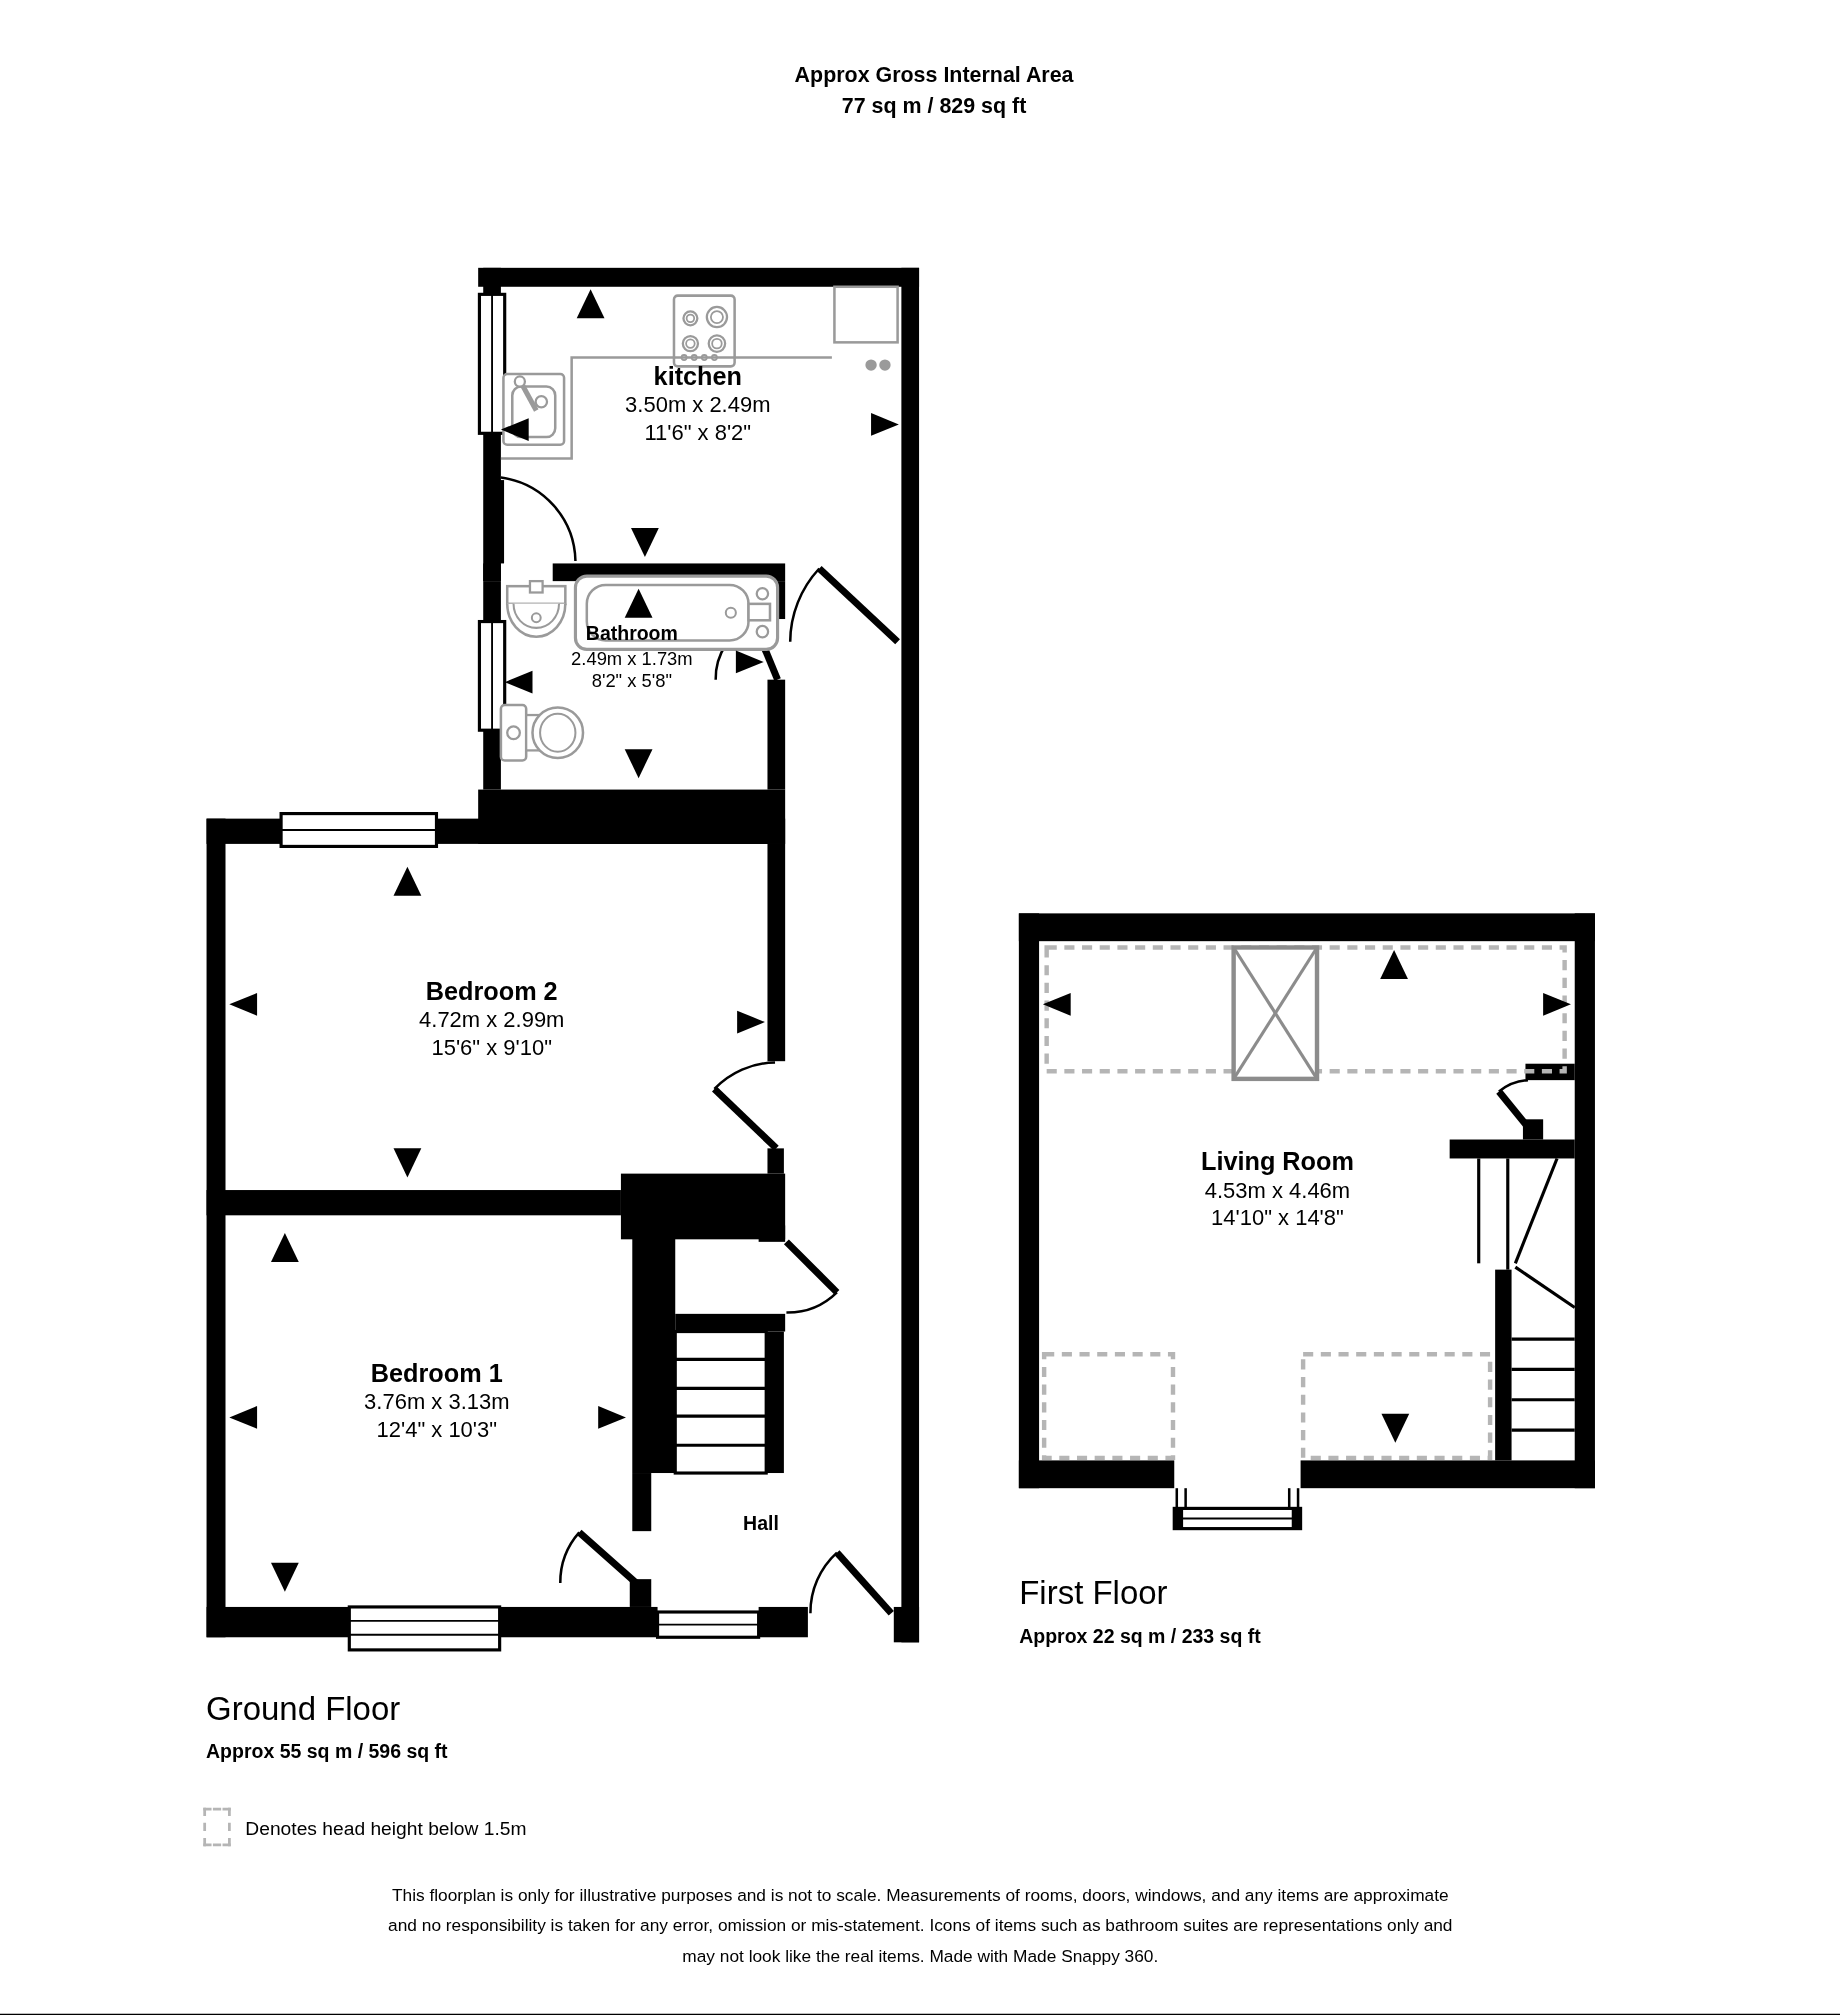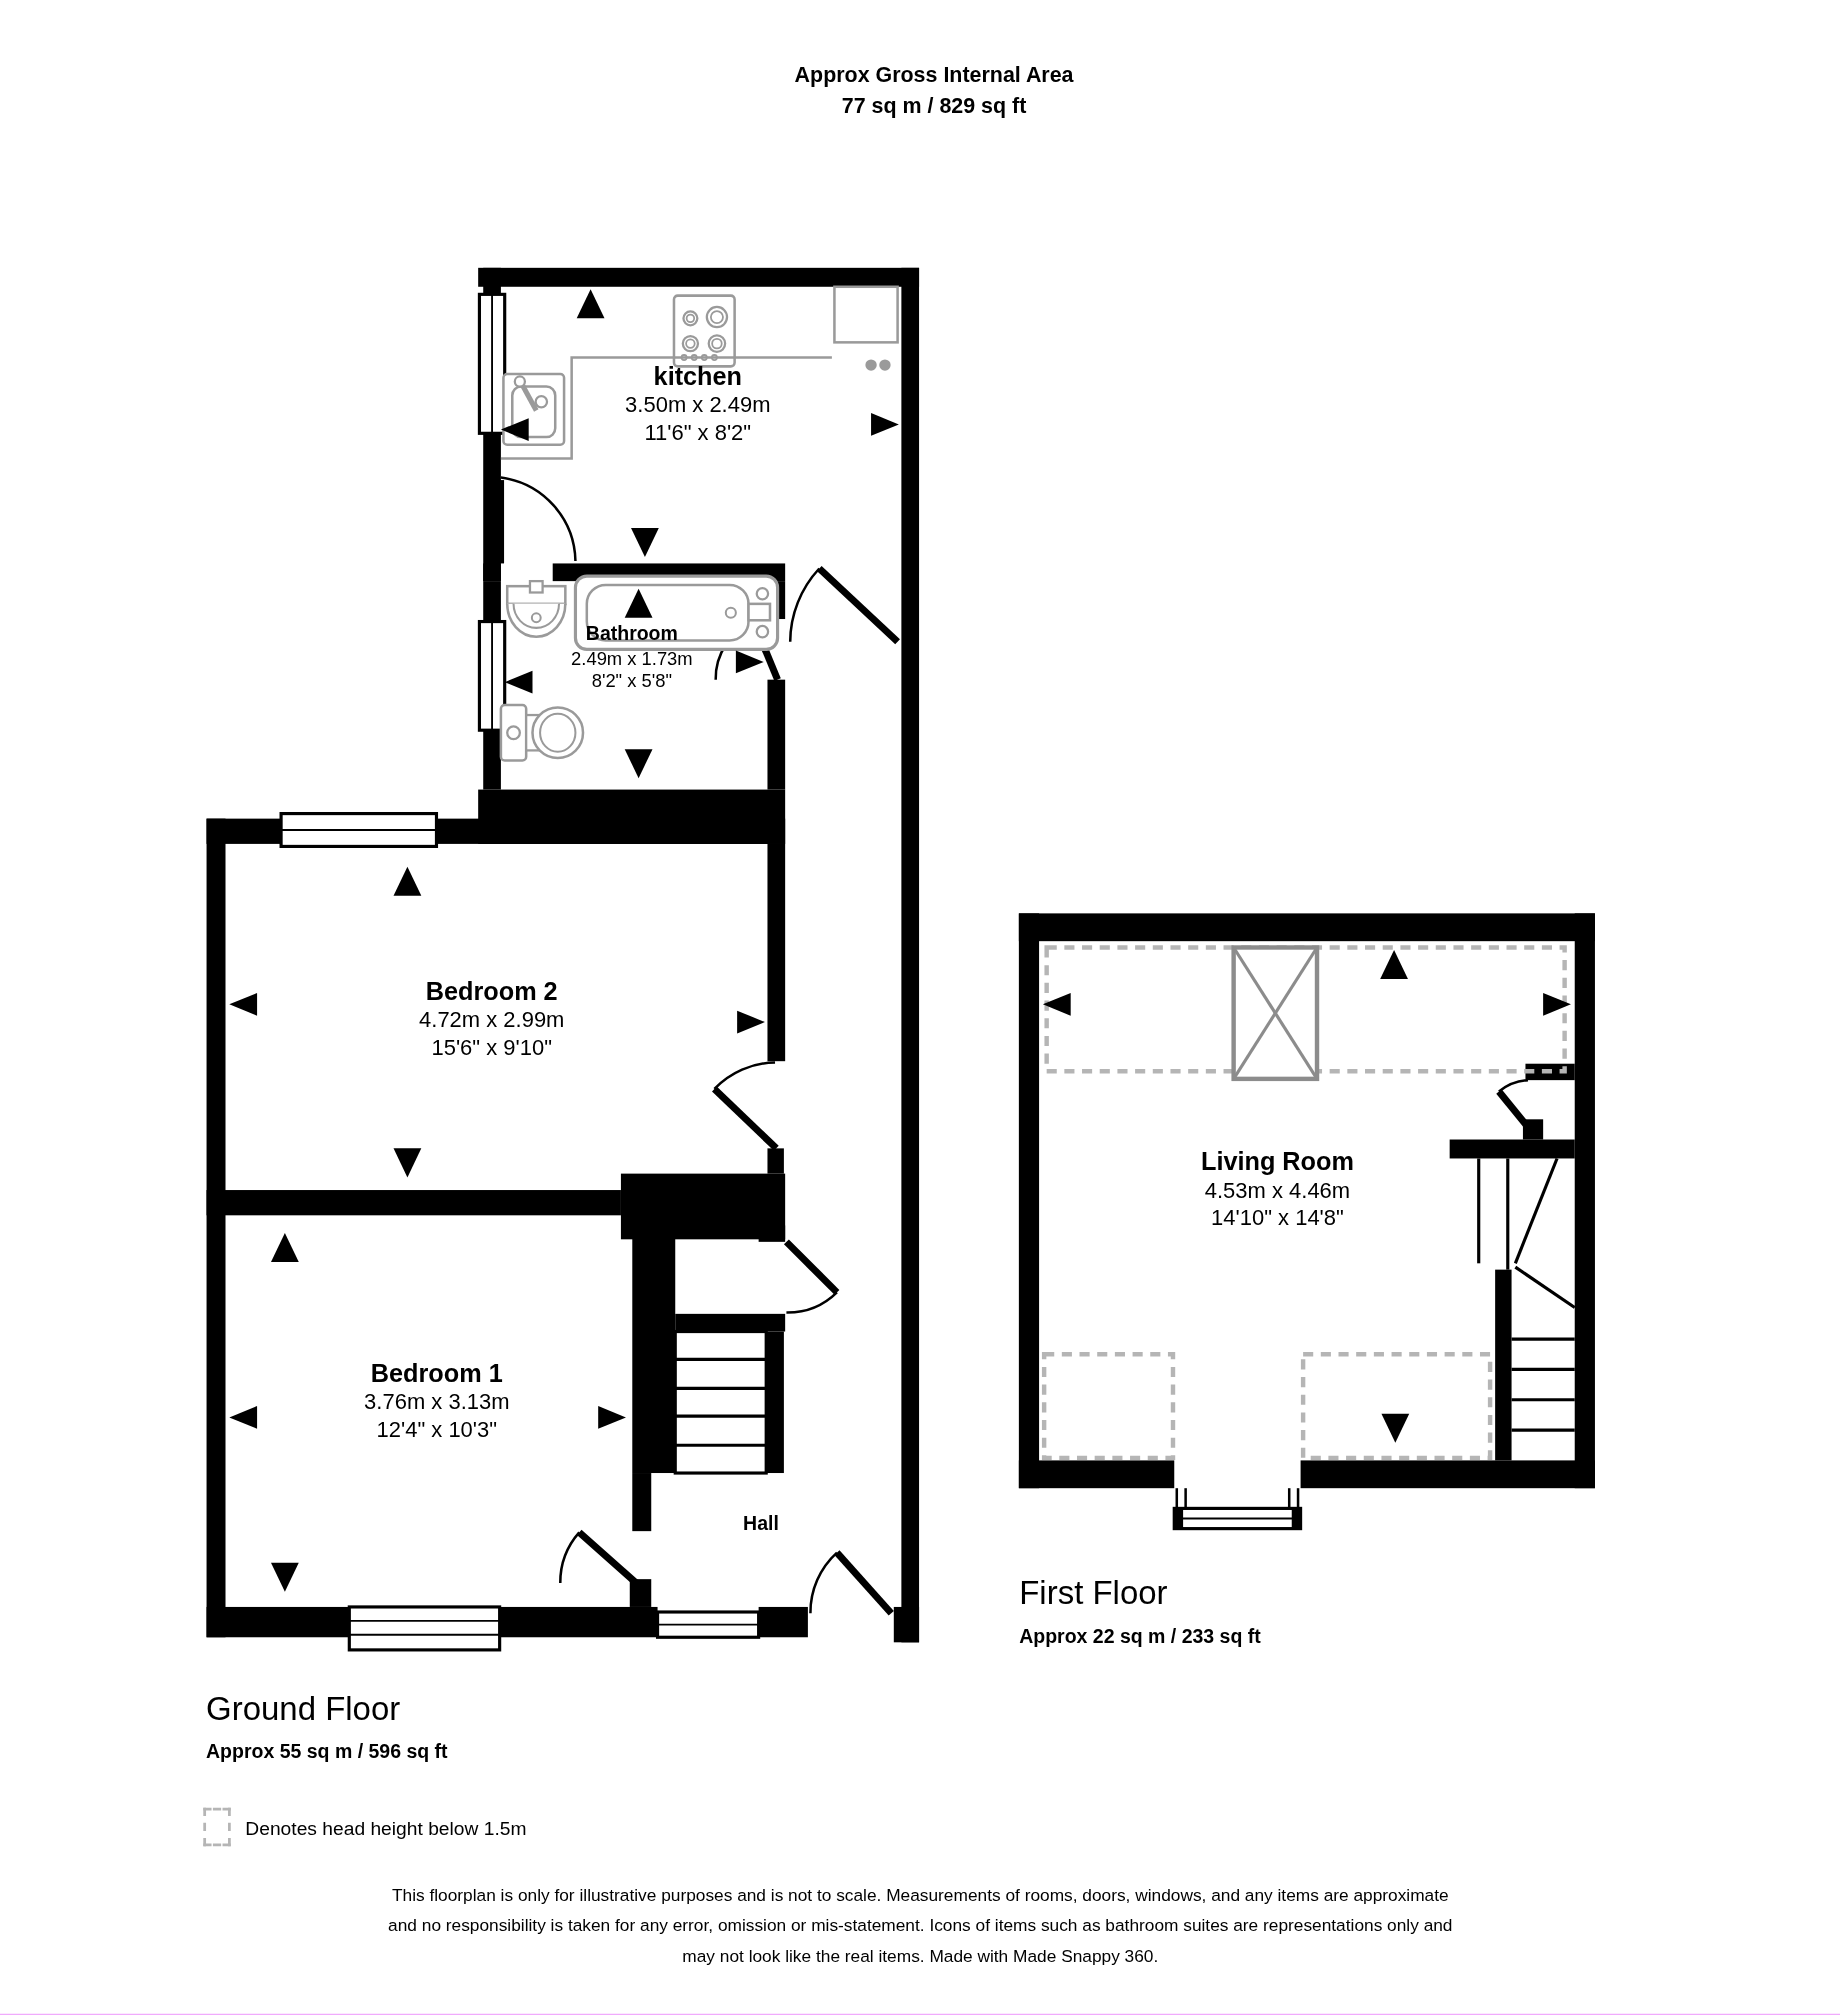--- a/index.html
+++ b/index.html
@@ -1,16 +1,16 @@
 <!DOCTYPE html>
 <html style="font-size:7.4px"><head>
 <meta charset="utf-8">
 <style>
   html,body{margin:0;padding:0;background:#ffffff;}
-  #viewport{position:relative;width:1840px;height:2015px;background:#f0abfc;overflow:hidden;}
+  #viewport{position:relative;width:1840px;height:2015px;background:#000000;overflow:hidden;}
   #stage{position:absolute;left:0;top:0;width:670px;height:733px;background:#ffffff;
          transform:scale(2.74725);transform-origin:0 0;
          font-family:"Liberation Sans","DejaVu Sans",sans-serif;color:#000;}
   #plan-svg{position:absolute;left:0;top:0;}
   .lbl{position:absolute;text-align:center;transform:translateX(-50%);white-space:nowrap;}
   .room-name{font-weight:bold;font-size:9.2px;line-height:11px;}
   .room-dim{font-size:8px;line-height:10px;}
   .room-name.sm{font-size:7.1px;line-height:8.7px;}
   .room-dim.sm{font-size:6.7px;line-height:8.3px;}
   .hall-name{font-weight:bold;font-size:7.1px;}

